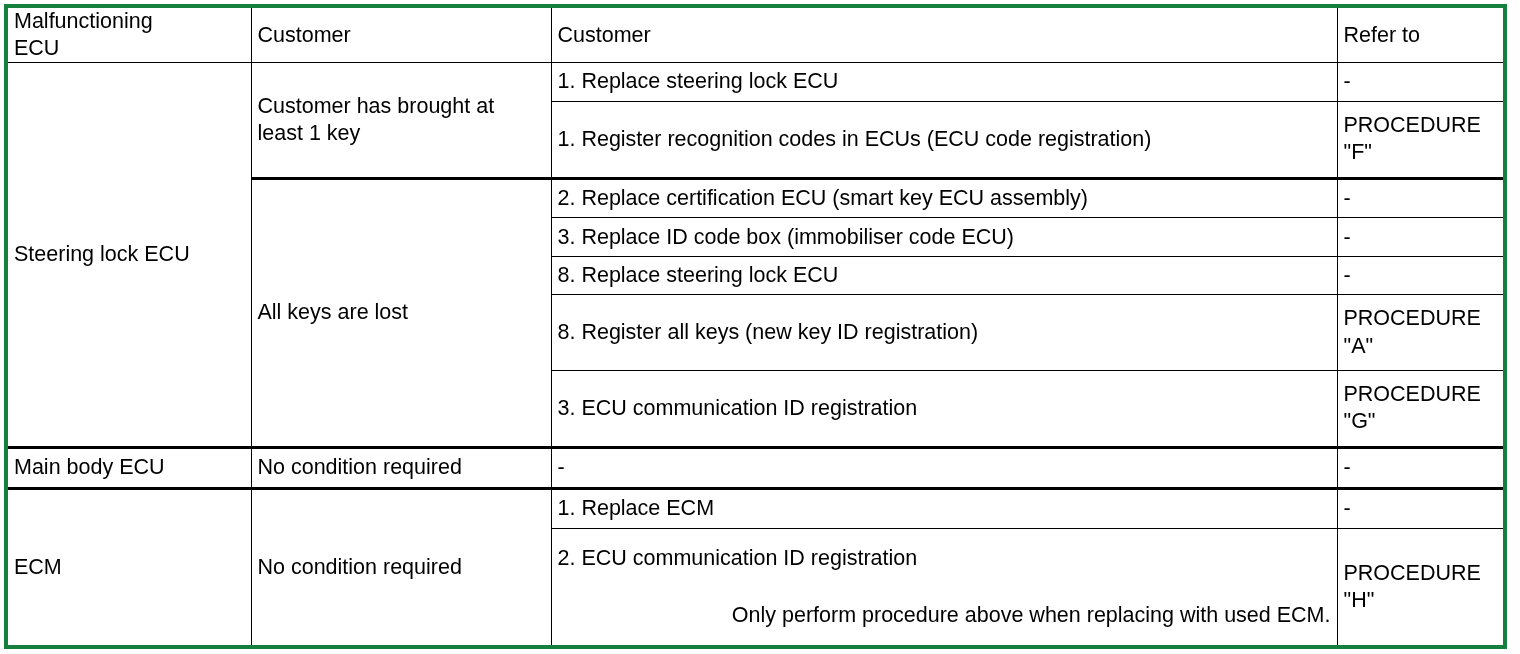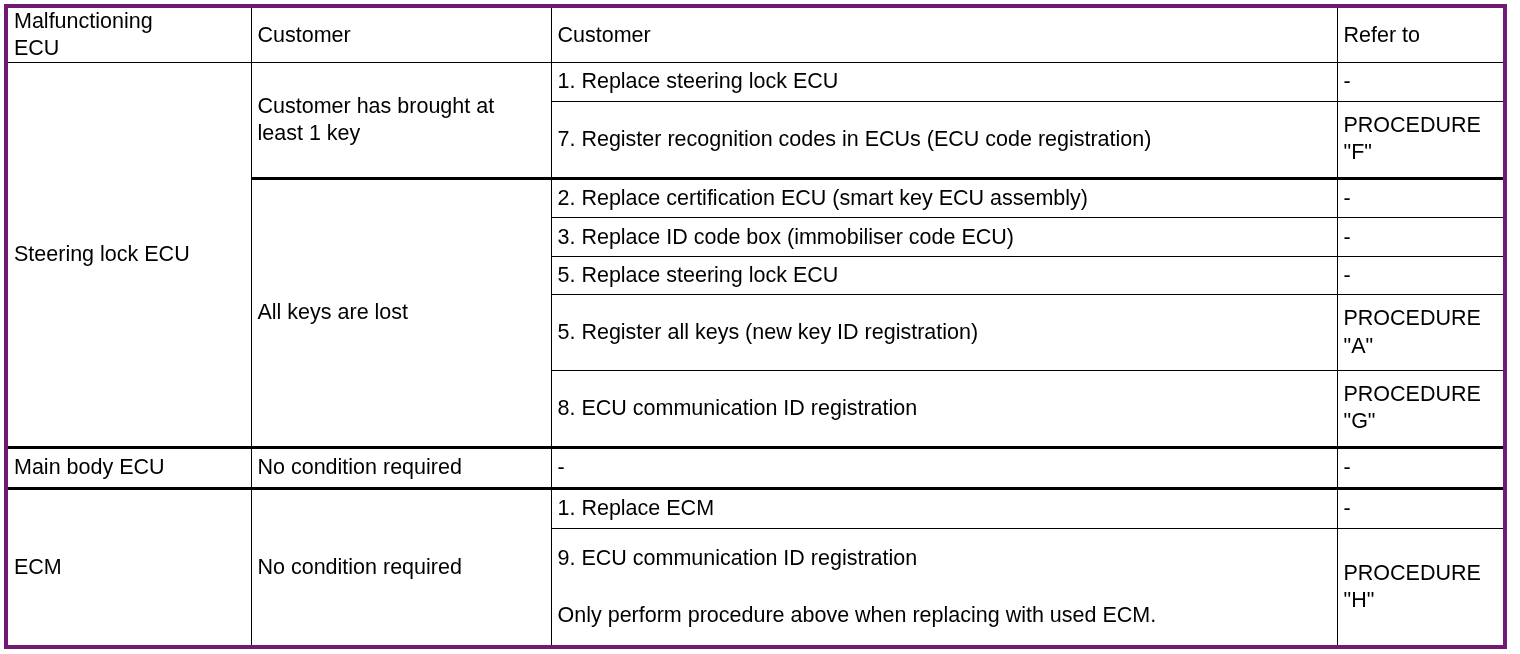--- a/index.html
+++ b/index.html
@@ -23,21 +23,21 @@
     width: 1499px;
     height: 645px;
     box-sizing: border-box;
   }
 
   table.ecu-table {
     border-collapse: collapse;
     table-layout: fixed;
     width: 1499px;
     height: 645px;
-    border: 4px solid #701a75;
+    border: 4px solid #15803d;
     background: #fff;
   }
 
   table.ecu-table td,
   table.ecu-table th {
     border: 1.6px solid #000;
     padding: 0 6px;
     vertical-align: middle;
     font-size: 21.5px;
     line-height: 1.26;
@@ -74,20 +74,21 @@
     line-height: 1.22;
   }
   .refer-dash {
     vertical-align: top;
     padding-top: 3px;
   }
 
   .proc-note {
     display: block;
     margin-top: 30px;
+    text-align: right;
   }
 </style>
 </head>
 <body>
 
 <div id="table-wrap">
   <table class="ecu-table">
     <colgroup>
       <col class="c1">
         <col class="c2">
@@ -109,62 +110,62 @@
 
     <tbody>
 
       <tr>
         <td rowspan="7" class="mid thick-bottom">Steering lock ECU</td>
         <td rowspan="2" class="mid thick-bottom">Customer has brought at least 1 key</td>
         <td>1. Replace steering lock ECU</td>
         <td class="refer-dash">-</td>
       </tr>
       <tr>
-        <td class="thick-bottom">7. Register recognition codes in ECUs (ECU code registration)</td>
+        <td class="thick-bottom">1. Register recognition codes in ECUs (ECU code registration)</td>
         <td class="refer-cell thick-bottom">PROCEDURE "F"</td>
       </tr>
 
       <tr>
         <td rowspan="5" class="mid thick-bottom">All keys are lost</td>
         <td>2. Replace certification ECU (smart key ECU assembly)</td>
         <td class="refer-dash">-</td>
       </tr>
       <tr>
         <td>3. Replace ID code box (immobiliser code ECU)</td>
         <td class="refer-dash">-</td>
       </tr>
       <tr>
-        <td>5. Replace steering lock ECU</td>
+        <td>8. Replace steering lock ECU</td>
         <td class="refer-dash">-</td>
       </tr>
       <tr>
-        <td>5. Register all keys (new key ID registration)</td>
+        <td>8. Register all keys (new key ID registration)</td>
         <td class="refer-cell">PROCEDURE "A"</td>
       </tr>
       <tr>
-        <td class="thick-bottom">8. ECU communication ID registration</td>
+        <td class="thick-bottom">3. ECU communication ID registration</td>
         <td class="refer-cell thick-bottom">PROCEDURE "G"</td>
       </tr>
 
       <tr>
         <td class="mid thick-bottom">Main body ECU</td>
         <td class="mid thick-bottom">No condition required</td>
         <td class="thick-bottom">-</td>
         <td class="refer-dash thick-bottom">-</td>
       </tr>
 
       <tr>
         <td rowspan="2" class="mid">ECM</td>
         <td rowspan="2" class="mid">No condition required</td>
         <td>1. Replace ECM</td>
         <td class="refer-dash">-</td>
       </tr>
       <tr>
         <td class="top">
-          <span>9. ECU communication ID registration</span>
+          <span>2. ECU communication ID registration</span>
           <span class="proc-note">Only perform procedure above when replacing with used ECM.</span>
         </td>
         <td class="refer-cell mid">PROCEDURE "H"</td>
       </tr>
 
     </tbody>
   </table>
 </div>
 
 </body></html>

